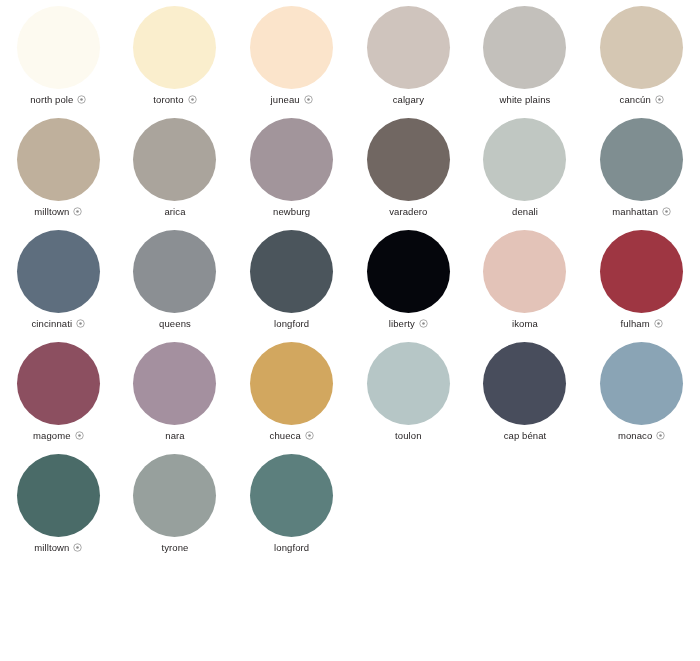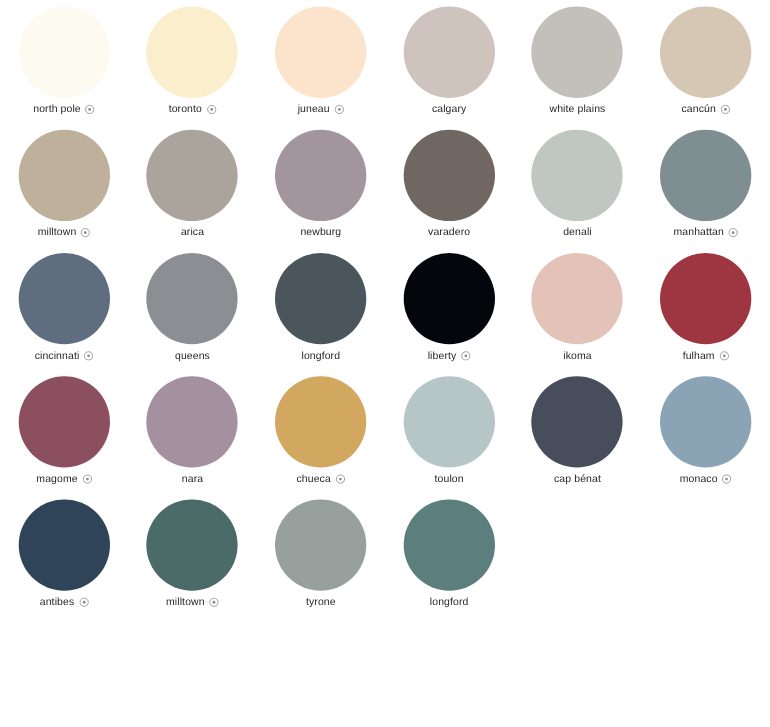--- a/index.html
+++ b/index.html
@@ -259,30 +259,20 @@
     <div class="swatch-disc" title="#8aa4b5" style="background: rgb(138, 164, 181);"></div>
     <div class="swatch-caption">
       <span class="swatch-label">monaco</span>
       <svg class="info-icon" viewBox="0 0 12 12" xmlns="http://www.w3.org/2000/svg">
         <circle cx="6" cy="6" r="5" fill="none" stroke="#8d8d8d" stroke-width="1"></circle>
         <circle cx="6" cy="6" r="1.7" fill="#8d8d8d"></circle>
       </svg>
     </div>
   </div>
     <div class="swatch-cell">
-    <div class="swatch-disc" title="#2f4459" style="background: rgb(47, 68, 89);"></div>
-    <div class="swatch-caption">
-      <span class="swatch-label">antibes</span>
-      <svg class="info-icon" viewBox="0 0 12 12" xmlns="http://www.w3.org/2000/svg">
-        <circle cx="6" cy="6" r="5" fill="none" stroke="#8d8d8d" stroke-width="1"></circle>
-        <circle cx="6" cy="6" r="1.7" fill="#8d8d8d"></circle>
-      </svg>
-    </div>
-  </div>
-    <div class="swatch-cell">
     <div class="swatch-disc" title="#4a6b68" style="background: rgb(74, 107, 104);"></div>
     <div class="swatch-caption">
       <span class="swatch-label">milltown</span>
       <svg class="info-icon" viewBox="0 0 12 12" xmlns="http://www.w3.org/2000/svg">
         <circle cx="6" cy="6" r="5" fill="none" stroke="#8d8d8d" stroke-width="1"></circle>
         <circle cx="6" cy="6" r="1.7" fill="#8d8d8d"></circle>
       </svg>
     </div>
   </div>
     <div class="swatch-cell">

